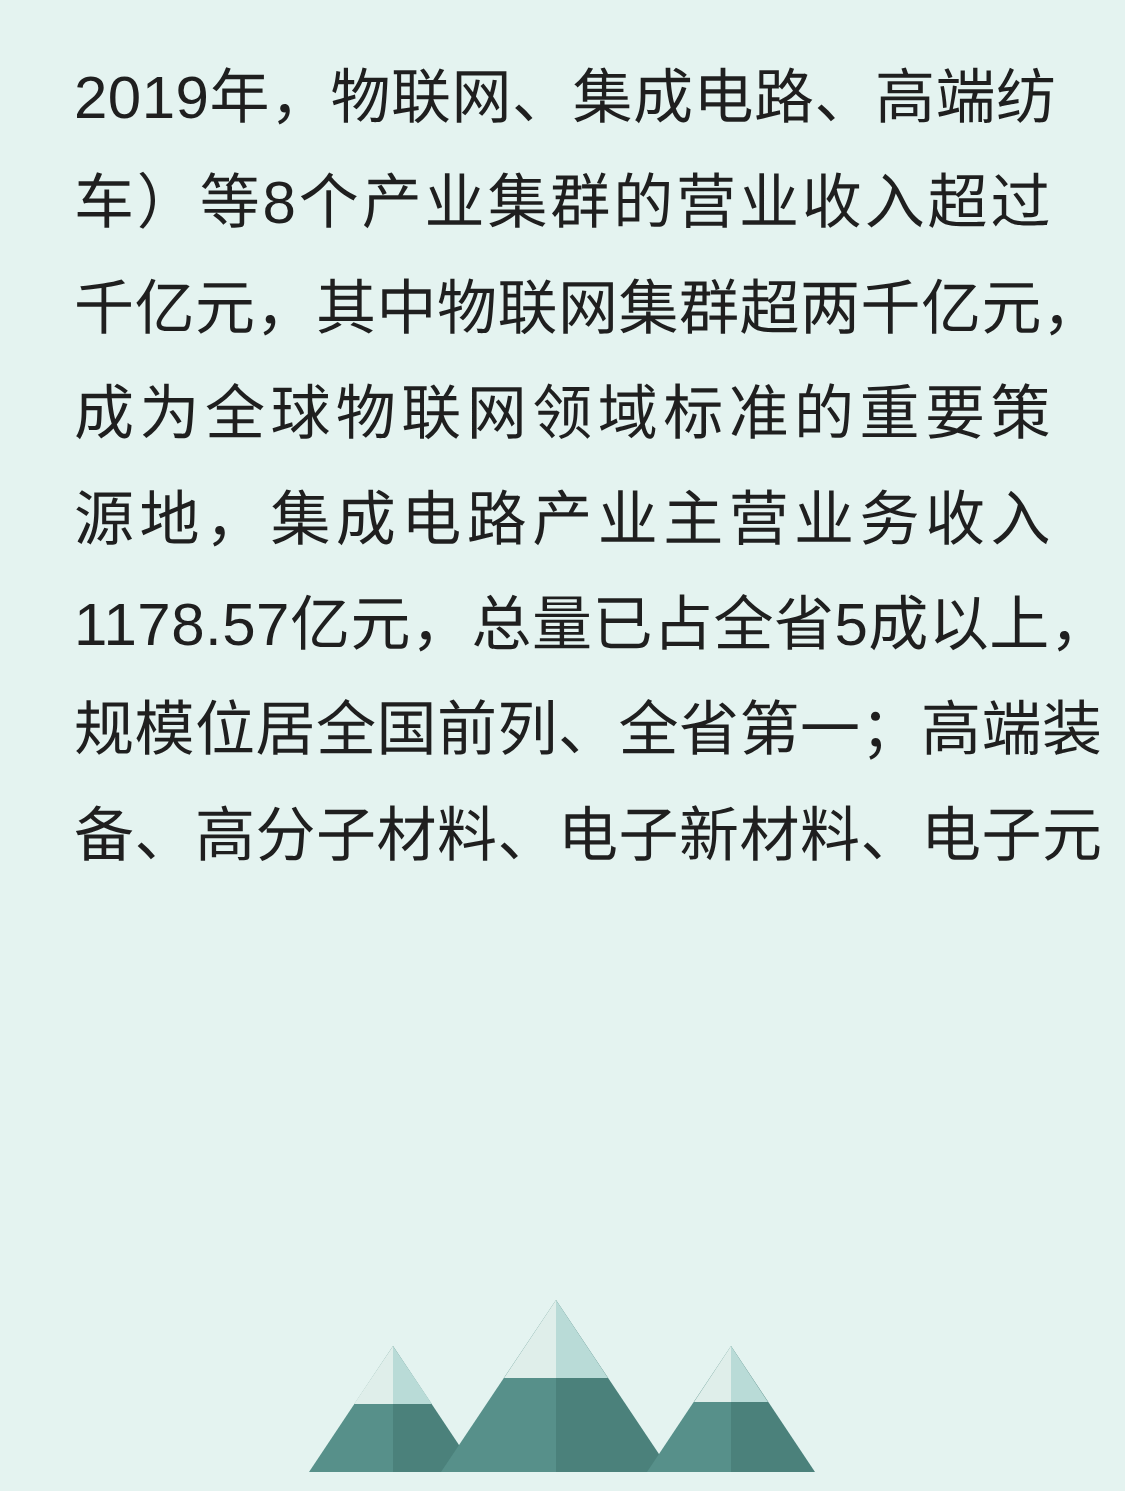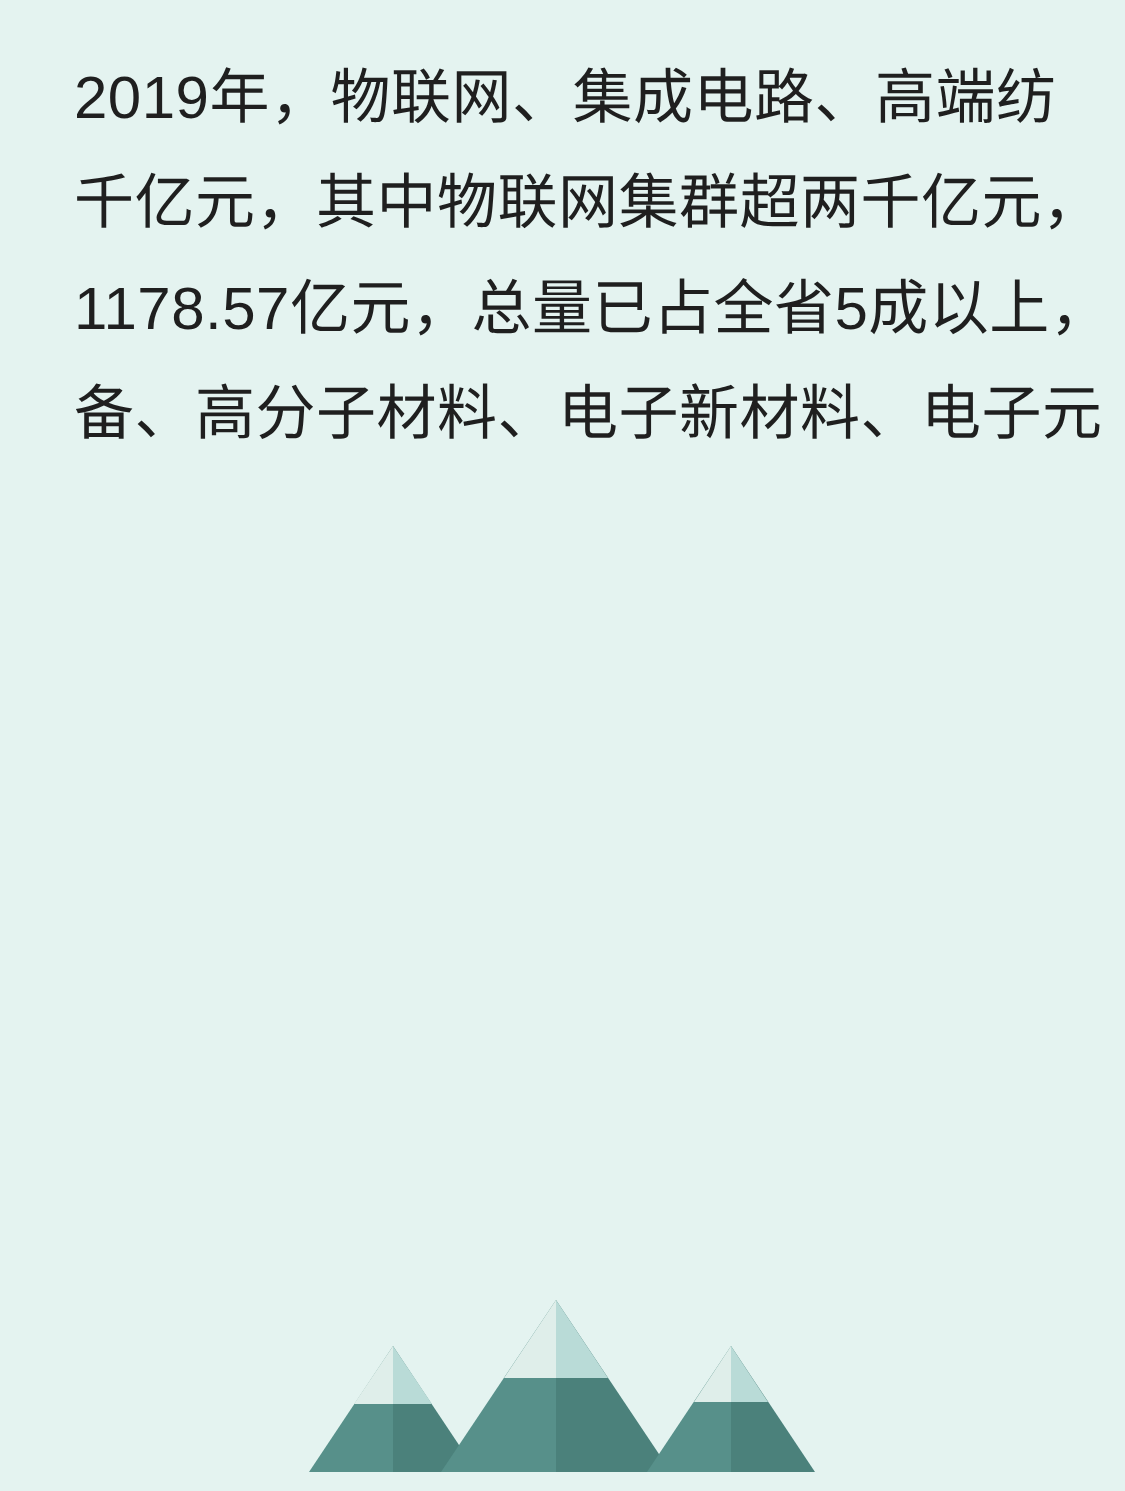--- a/index.html
+++ b/index.html
@@ -46,22 +46,26 @@
     display: block;
   }
 </style>
 </head>
 <body>
 
 <div class="page">
 
   <div class="article">
     <div class="line">2019年，物联网、集成电路、高端纺</div>
+    <div class="line">车）等8个产业集群的营业收入超过</div>
     <div class="line">千亿元，其中物联网集群超两千亿元，</div>
+    <div class="line">成为全球物联网领域标准的重要策</div>
+    <div class="line">源地，集成电路产业主营业务收入</div>
     <div class="line">1178.57亿元，总量已占全省5成以上，</div>
+    <div class="line">规模位居全国前列、全省第一；高端装</div>
     <div class="line">备、高分子材料、电子新材料、电子元</div>
   </div>
 
   <svg class="mountains" viewBox="0 0 1125 172" xmlns="http://www.w3.org/2000/svg" aria-hidden="true">
 
     <g>
       <polygon points="393,46 309,172 393,172" fill="#57908a"></polygon>
       <polygon points="393,46 393,172 477,172" fill="#4b817b"></polygon>
       <polygon points="393,46 354,104 393,104" fill="#dfeeea"></polygon>
       <polygon points="393,46 393,104 432,104" fill="#b9dbd7"></polygon>

